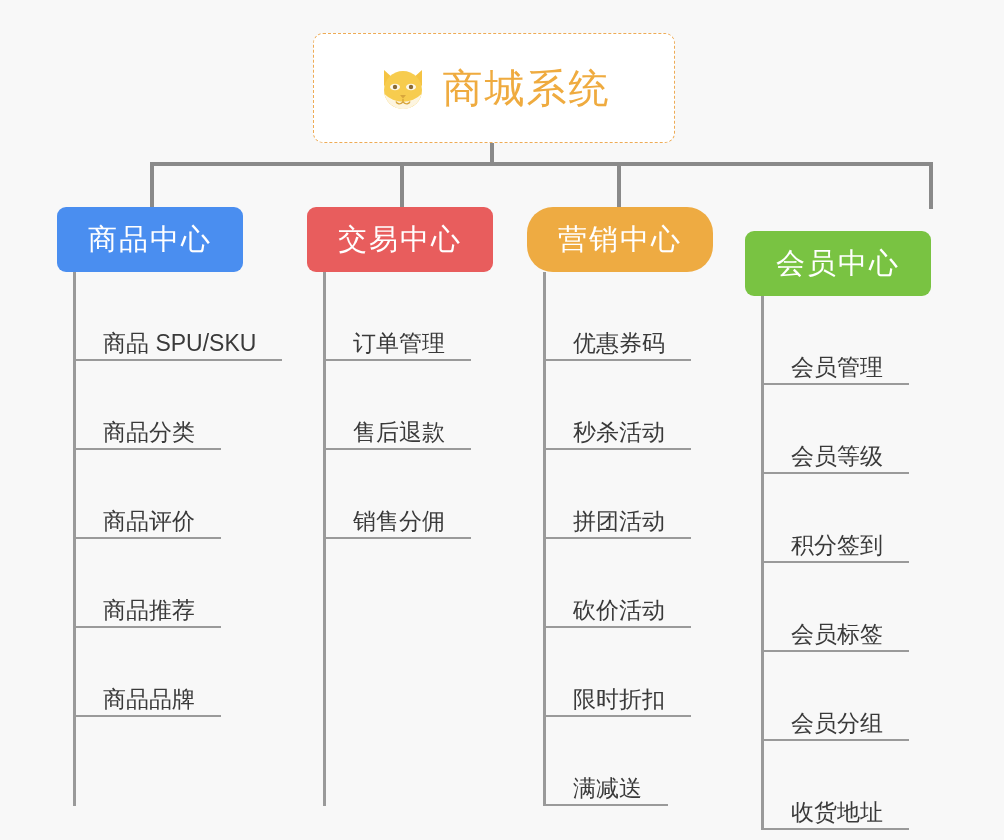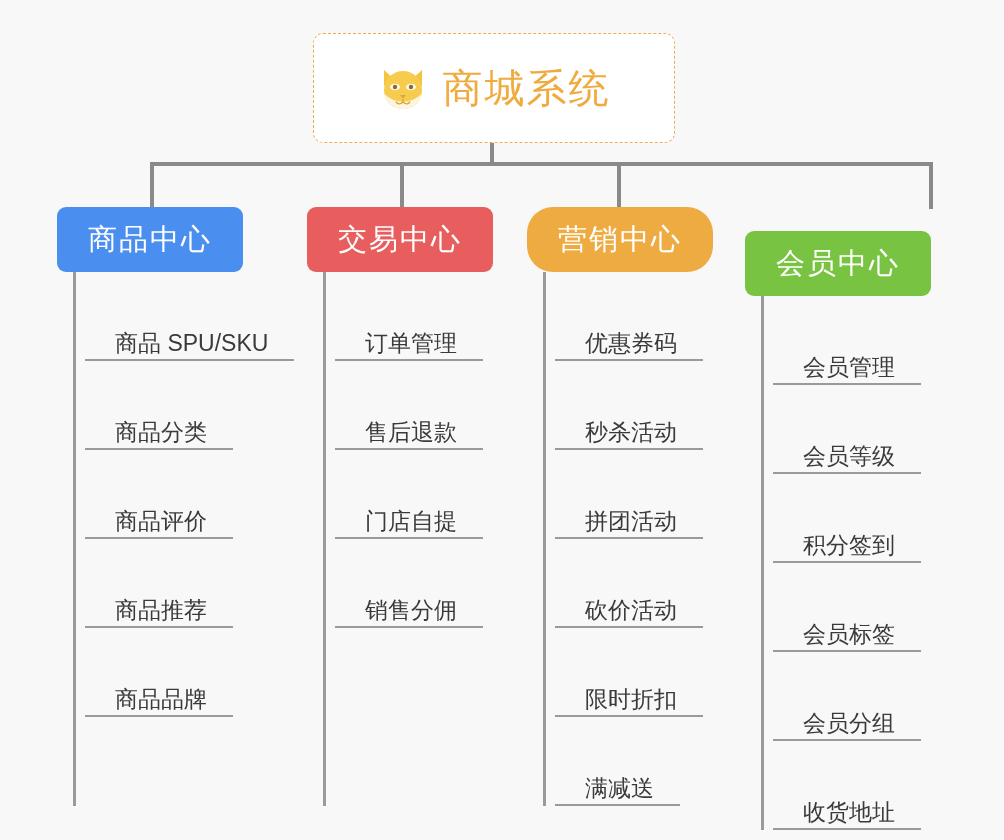--- a/index.html
+++ b/index.html
@@ -98,21 +98,21 @@
     align-items: center;
     justify-content: center;
     color: #ffffff;
     font-size: 29px;
     letter-spacing: 2px;
     white-space: nowrap;
   }
   .leaf-list {
     position: relative;
     margin-left: 16px;
-    padding-left: 12px;
+    padding-left: 0;
   }
   .leaf-spine {
     position: absolute;
     left: 0;
     top: 0;
     width: 3px;
     height: 534px;
     background: #9a9a9a;
   }
   .leaf-item {
@@ -208,24 +208,20 @@
           <div class="leaf-spine"></div>
           <div class="leaf-item">
             <span class="leaf-label">订单管理</span>
             <div class="leaf-rule" style="width: 148px;"></div>
           </div>
           <div class="leaf-item">
             <span class="leaf-label">售后退款</span>
             <div class="leaf-rule" style="width: 148px;"></div>
           </div>
           <div class="leaf-item">
-            <span class="leaf-label">门店自提</span>
-            <div class="leaf-rule" style="width: 148px;"></div>
-          </div>
-          <div class="leaf-item">
             <span class="leaf-label">销售分佣</span>
             <div class="leaf-rule" style="width: 148px;"></div>
           </div>
         </div>
       </div>
       <div class="column" style="left: 527px;">
         <div class="cat-box" style="background: rgb(238, 171, 66); border-radius: 26px;">
           <span>营销中心</span>
         </div>
         <div class="leaf-list">

